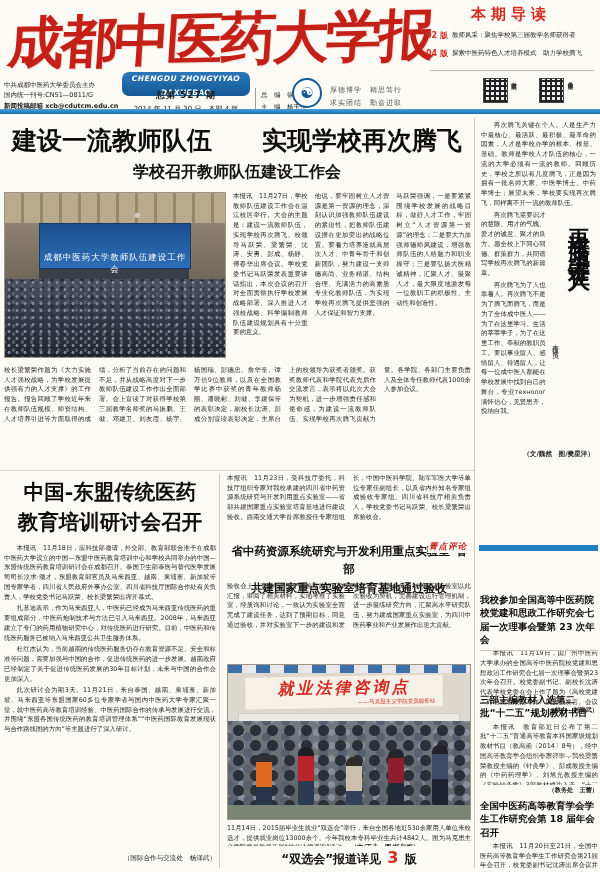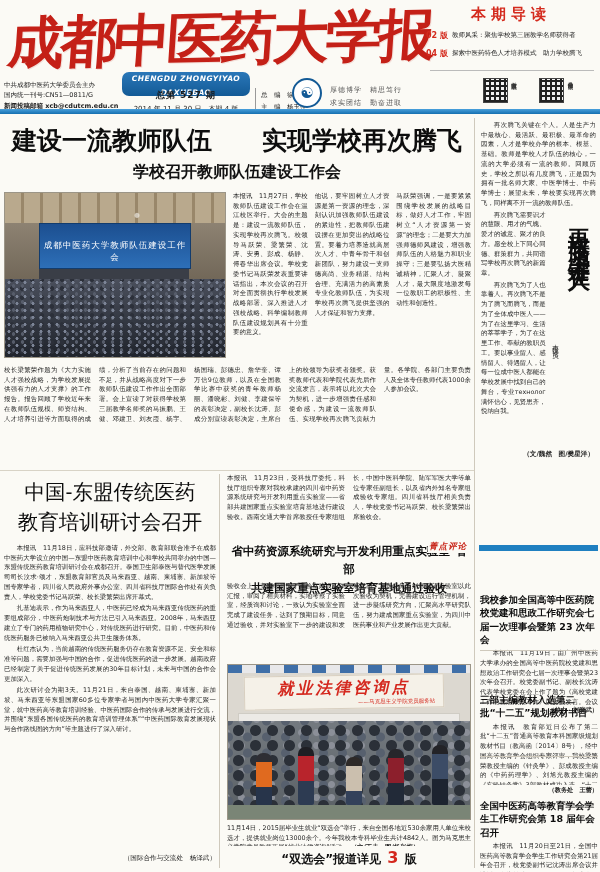--- a/index.html
+++ b/index.html
@@ -62,21 +62,21 @@
   .photo-main{ position:absolute; left:4px; top:192px; width:222px; height:166px; overflow:hidden;
     background:#3a3e47; border:1px solid #9b9587;}
   .pm-ceiling{ position:absolute; left:0; top:0; right:0; height:56px;
     background:
       radial-gradient(circle at 20% 60%, #fff8 2px, transparent 3px),
       radial-gradient(circle at 60% 40%, #fff8 2px, transparent 3px),
       radial-gradient(circle at 85% 70%, #fff8 2px, transparent 3px),
       repeating-linear-gradient(90deg,#b9a98d 0 16px,#99876a 16px 19px);}
   .pm-screen{ position:absolute; left:34px; top:30px; width:152px; height:46px;
     background:linear-gradient(#1c4f90,#2d6fb8); color:#fff; text-align:center;
-    font-size:8.5px; letter-spacing:1px; padding-top:16px; border:1px solid #123c6e;}
+    font-size:8.5px; letter-spacing:1px; padding-top:28px; border:1px solid #123c6e;}
   .pm-wallL{ position:absolute; left:0; top:30px; width:34px; height:66px; background:linear-gradient(#8d8272,#6d6354);}
   .pm-wallR{ position:absolute; right:0; top:30px; width:36px; height:66px; background:linear-gradient(#8d8272,#6d6354);}
   .pm-crowd{ position:absolute; left:0; right:0; bottom:0; height:78px;
     background:
       radial-gradient(circle, #7c8496 1.3px, transparent 1.8px) 0 0/8px 7px,
       radial-gradient(circle, #565c6a 1.5px, transparent 2px) 4px 3px/9px 8px,
       radial-gradient(circle, #2c303a 2px, transparent 2.6px) 2px 5px/10px 9px,
       linear-gradient(#4a4f5c,#20242c);}
   .cols-a{ position:absolute; left:233px; top:192px; width:238px; height:166px;
     display:flex; gap:7px;}
@@ -90,21 +90,21 @@
   .editorial{ position:absolute; left:481px; top:121px; width:115px; height:420px; overflow:hidden;}
   .editorial p{ text-indent:2em; margin-bottom:2px;}
   .ed-flex{ display:flex; gap:4px; margin-top:2px;}
   .ed-text{ flex:1; overflow:hidden; height:258px;}
   .ed-side{ flex:none; display:flex; gap:3px; height:258px;}
   .ed-byline-v{ writing-mode:vertical-rl; font-size:6.5px; color:#333; margin-top:128px; letter-spacing:2px;}
   .ed-title-v{ writing-mode:vertical-rl; font-family:"DejaVu Serif", serif; font-weight:bold;
     font-size:22px; letter-spacing:6px; color:#0d0d0d;}
   
   .asean-head{ position:absolute; left:4px; top:478px; width:212px; text-align:center;
-    font-family:"DejaVu Serif", serif; font-weight:normal; font-size:20.5px; line-height:1.45; color:#0d0d0d;}
+    font-family:"DejaVu Serif", serif; font-weight:bold; font-size:20.5px; line-height:1.45; color:#0d0d0d;}
   .asean-body{ position:absolute; left:4px; top:544px; width:212px; height:312px; overflow:hidden;}
   .asean-body p{ text-indent:2em; margin-bottom:2px;}
   .asean-byline{ position:absolute; left:4px; top:854px; width:212px; text-align:right;
     font-size:6.6px; font-weight:normal;}
   
   .lab-pre{ position:absolute; left:227px; top:474px; width:244px; height:64px; overflow:hidden;
     column-count:2; column-gap:8px;}
   .lab-head{ position:absolute; left:227px; top:542px; width:244px; text-align:center;
     font-weight:900; font-size:11.5px; line-height:1.6; color:#0d0d0d;}
   .lab-post{ position:absolute; left:227px; top:582px; width:244px; height:78px; overflow:hidden;

